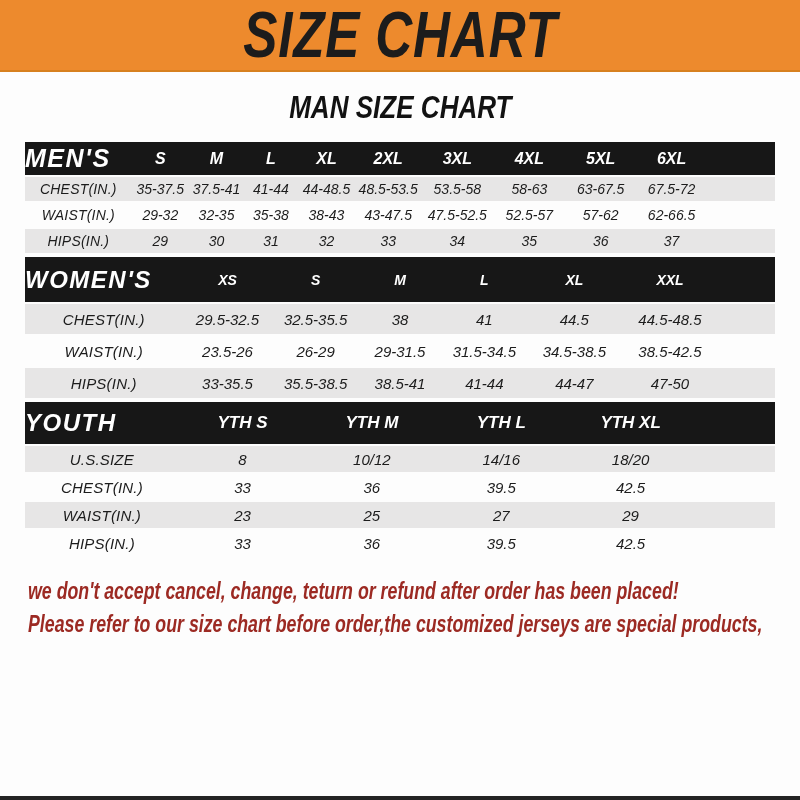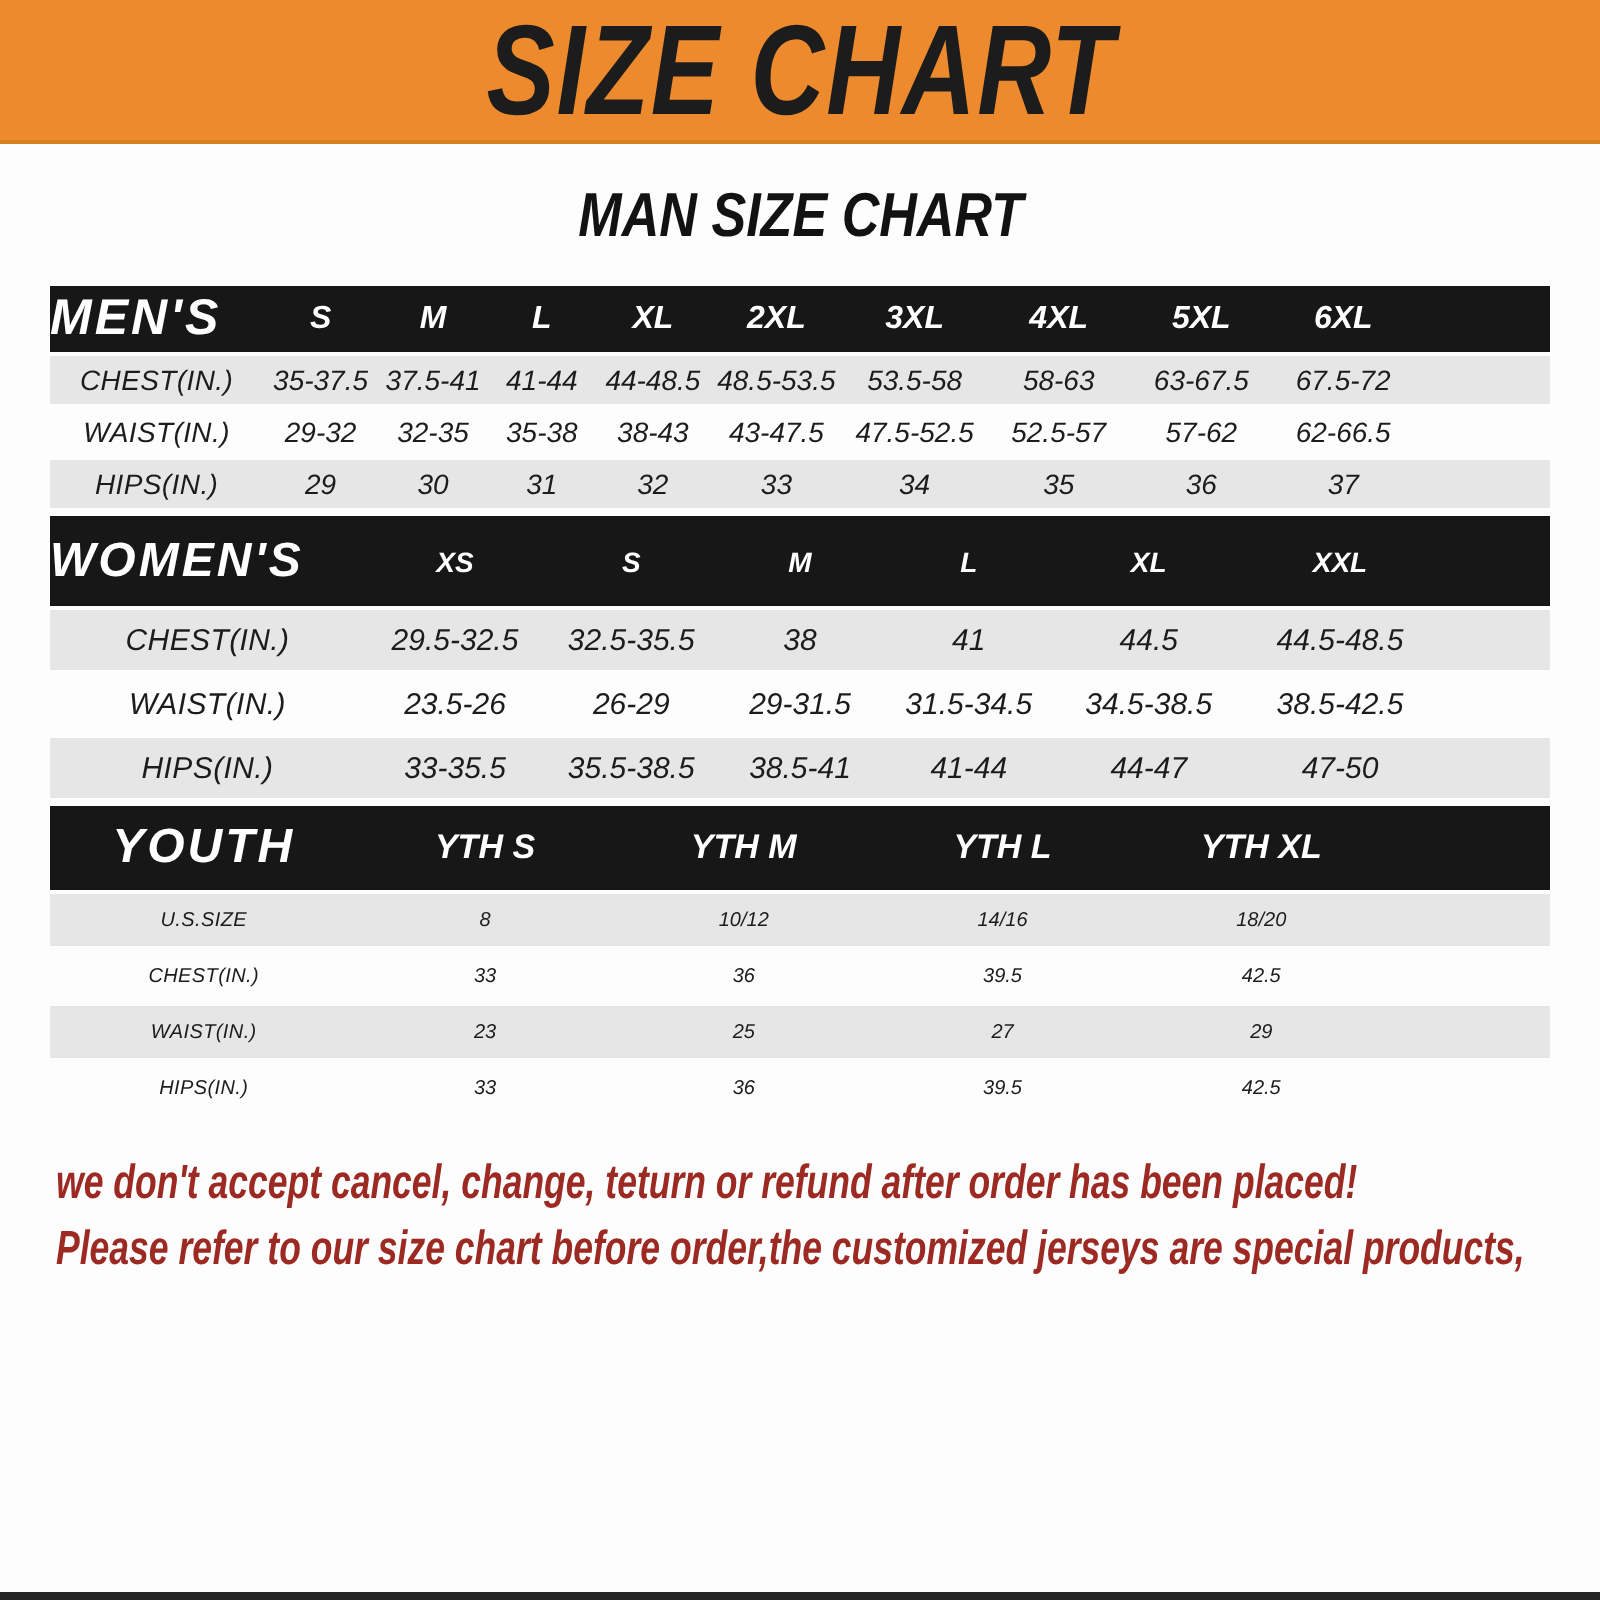--- a/index.html
+++ b/index.html
@@ -65,22 +65,22 @@
 
   .t0 thead th { height: 33px; font-size: 16px; }
   .t0 thead th.lbl { font-size: 25px; }
   .t0 tbody td { height: 24px; font-size: 14px; }
 
   .t1 thead th { height: 45px; font-size: 14px; }
   .t1 thead th.lbl { font-size: 24px; }
   .t1 tbody td { height: 30px; font-size: 15px; }
 
   .t2 thead th { height: 42px; font-size: 17px; }
-  .t2 thead th.lbl { font-size: 24px; text-align: center; }
-  .t2 tbody td { height: 26px; font-size: 10px; }
+  .t2 thead th.lbl { font-size: 24px; }
+  .t2 tbody td { height: 26px; font-size: 15px; }
 
   
   .footer-note { margin: 18px 0 0 28px; }
   .footer-line { margin: 0; line-height: 30px; white-space: nowrap; }
   .footer-line span {
     display: inline-block;
     transform: scaleX(0.74);
     transform-origin: 0 50%;
     font-size: 24px; font-weight: bold;
     color: var(--footer-text, #9C2A23);

